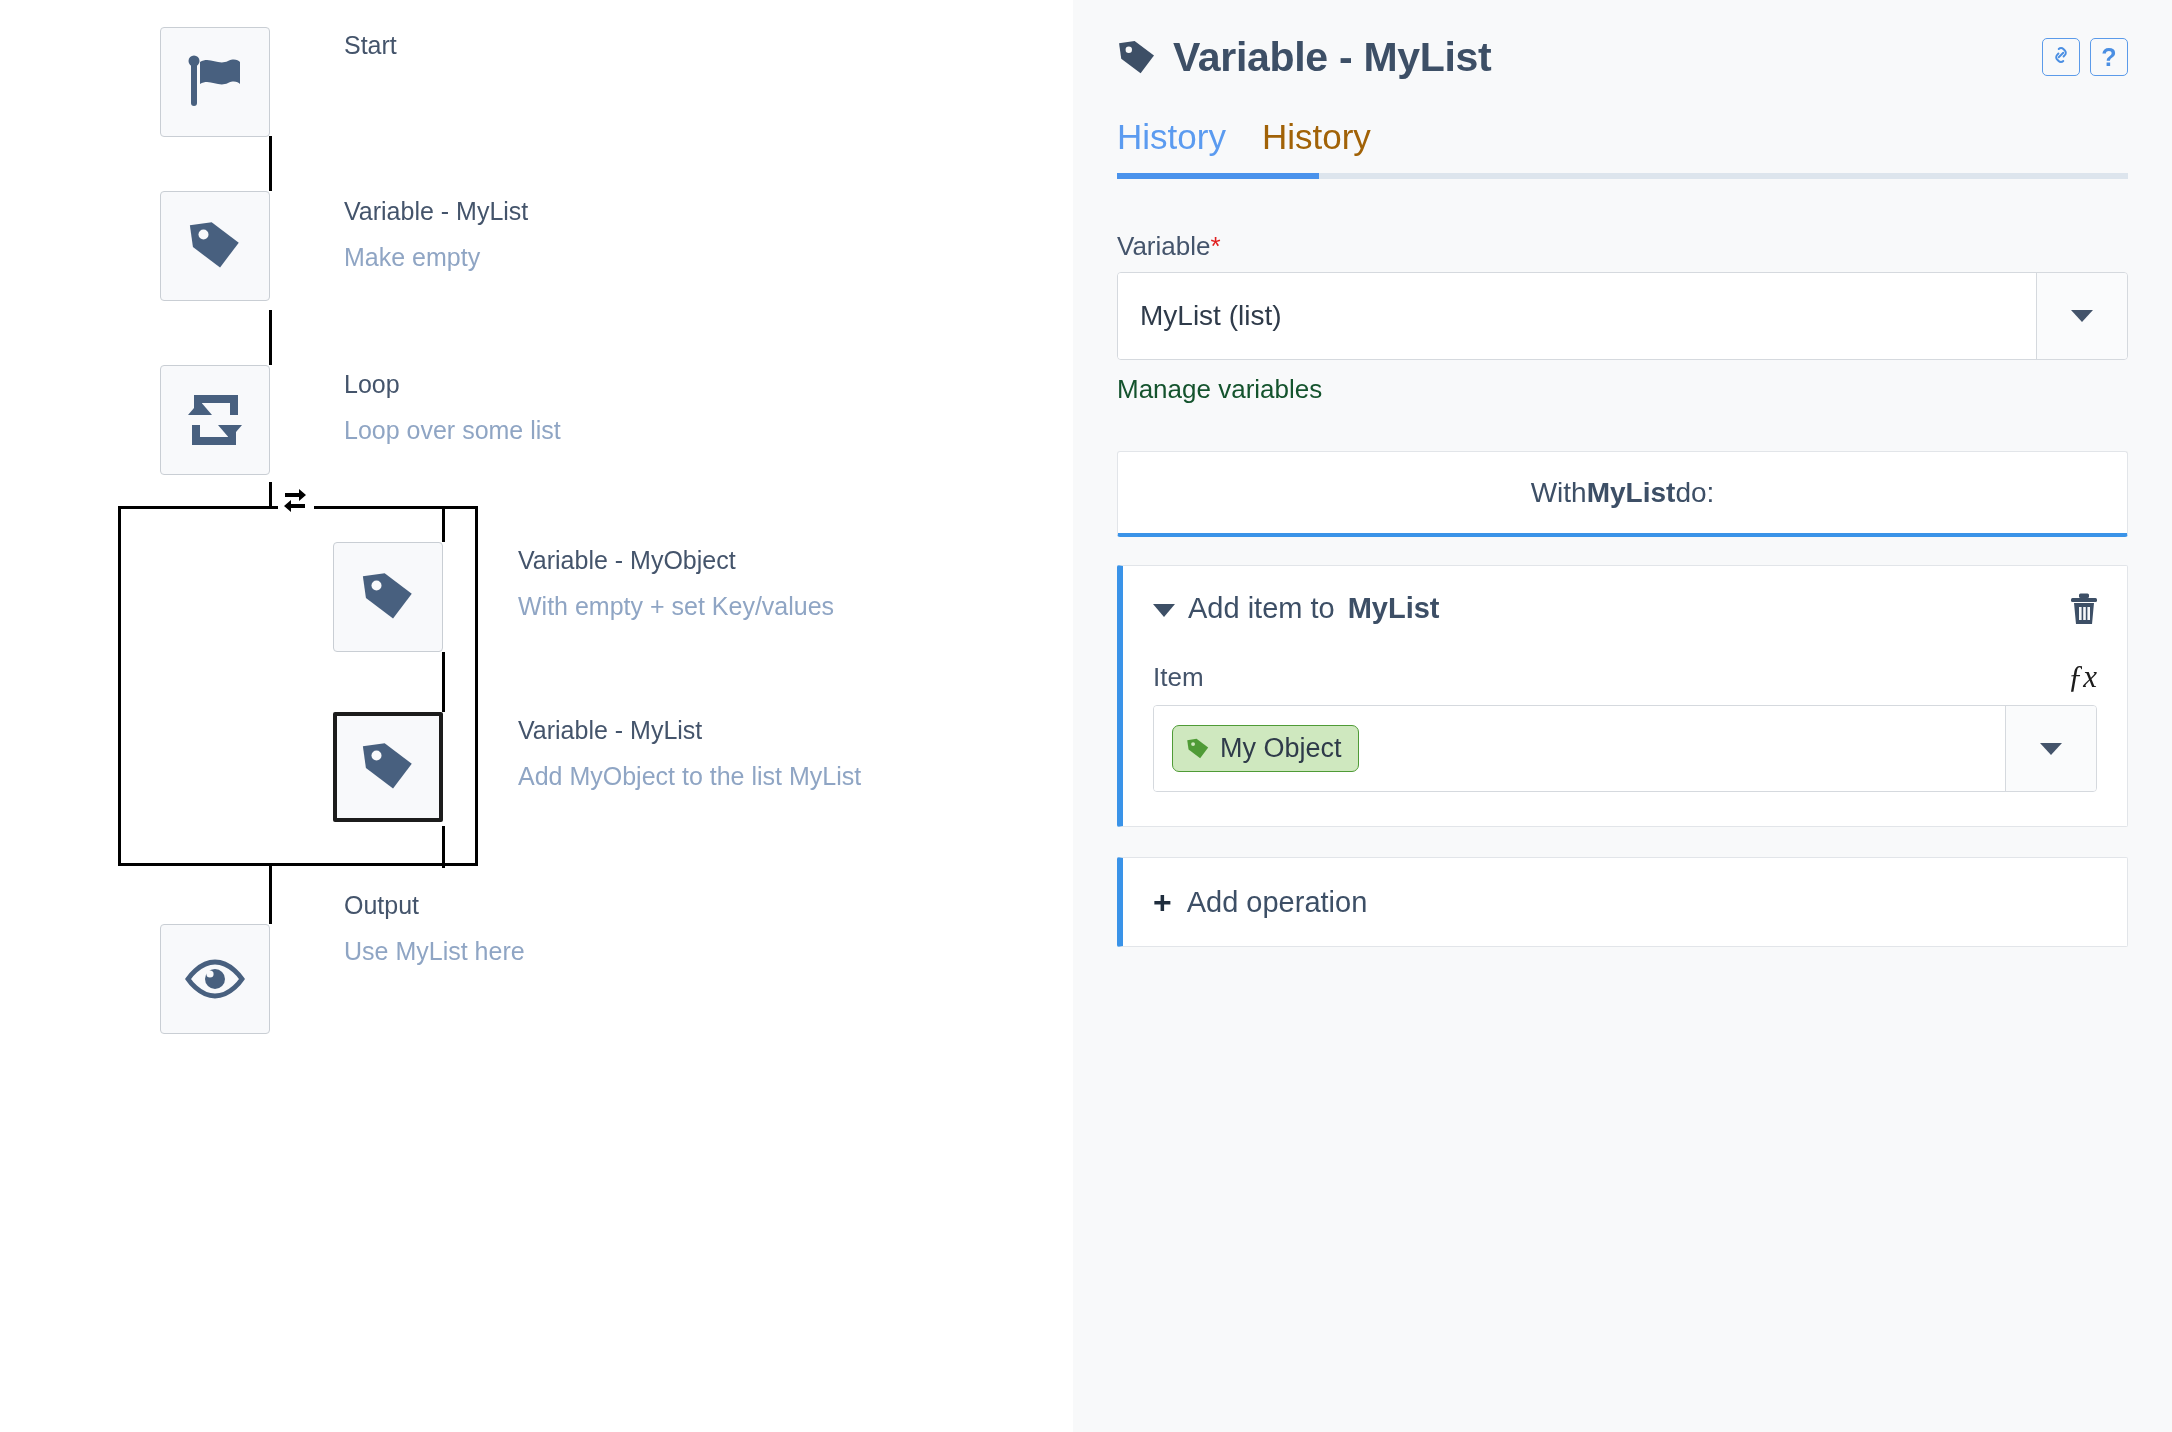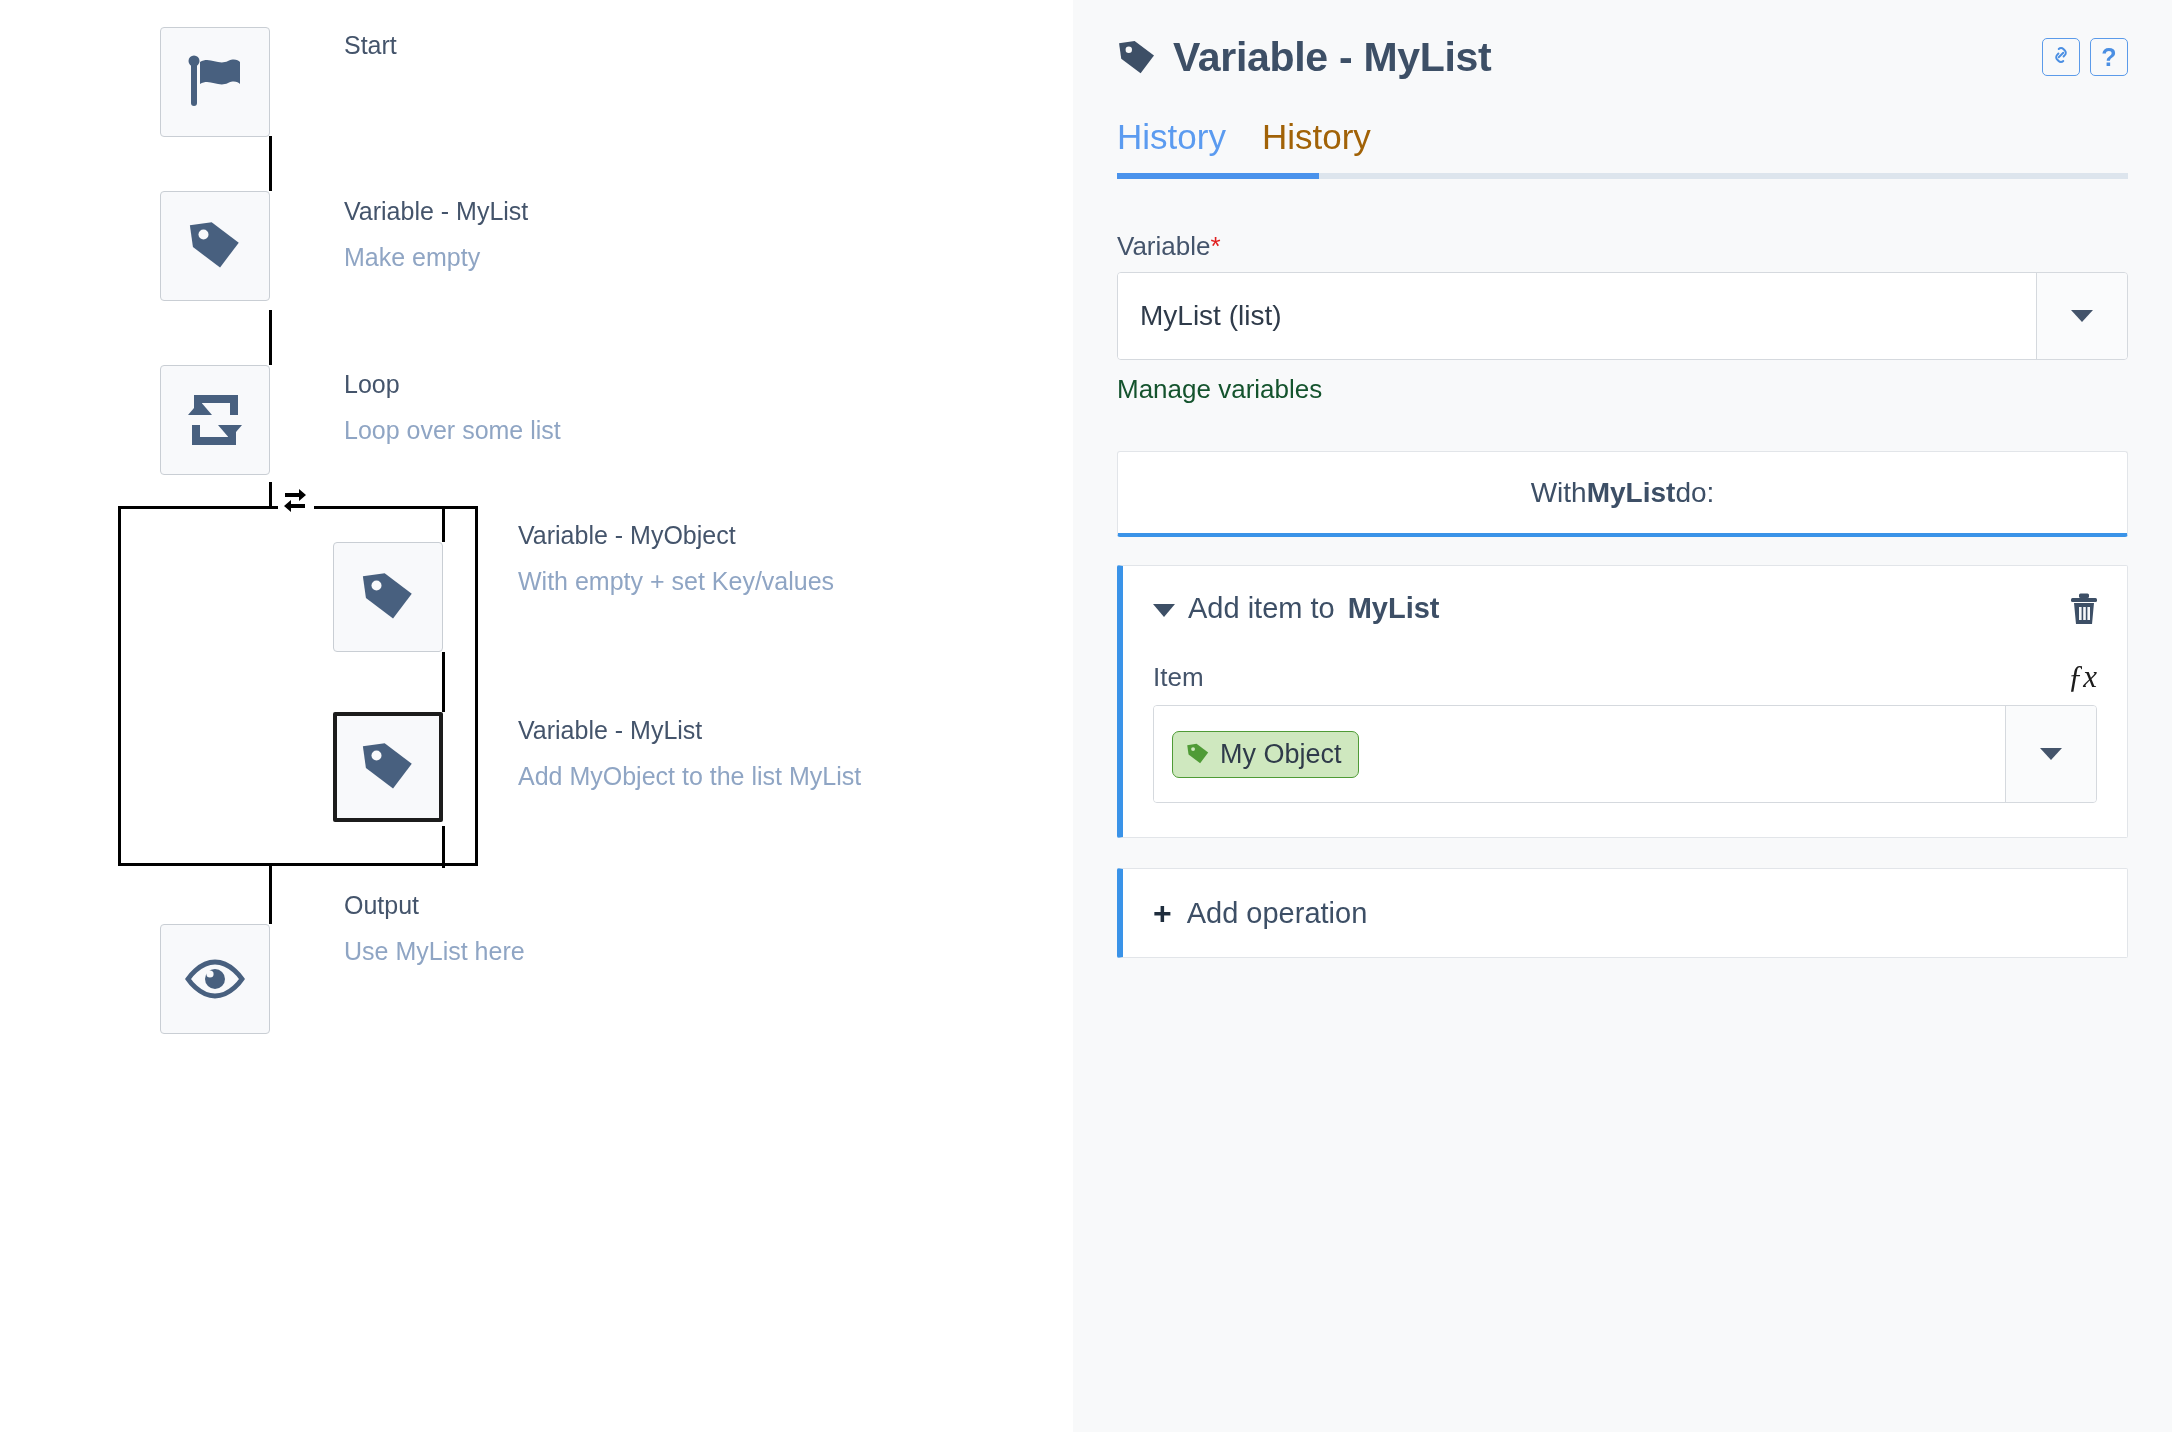--- a/index.html
+++ b/index.html
@@ -242,21 +242,21 @@
   .item-row-top {
     display: flex; align-items: center; justify-content: space-between;
     margin-bottom: 10px;
   }
   .item-label { font-size: 26px; color: #44546b; }
   .fx-icon { font-size: 31px; color: #1b1b1b; font-family: "Liberation Serif", serif; font-style: italic; }
 
   .item-select-row {
     display: flex;
     width: 100%;
-    height: 98px;
+    height: 87px;
     background: #fafbfc;
     border: 1.5px solid #d5d9de;
     border-radius: 4px;
     overflow: hidden;
   }
   .item-select-value {
     flex: 1 1 auto;
     background: #ffffff;
     border-right: 1.5px solid #d5d9de;
     display: flex; align-items: center;
@@ -367,21 +367,21 @@
     </div>
 
     <div class="node" style="left:333px; top:542px;">
       <span>
         <svg width="58" height="56" viewBox="0 0 56 56" aria-hidden="true">
           <path d="M6 4 L28 4 L52 28 L30 50 L6 26 Z" class="node-icon-fill" transform="rotate(-8 28 28)"></path>
           <circle cx="16.5" cy="16.5" r="5" fill="#f8f9fb"></circle>
         </svg>
       </span>
     </div>
-    <div class="node-label" style="left:518px; top:520px;">
+    <div class="node-label" style="left:518px; top:545px;">
       <span class="node-title">Variable - MyObject</span>
       <span class="node-sub">With empty + set Key/values</span>
     </div>
 
     <div class="node selected" style="left:333px; top:712px;">
       <span>
         <svg width="58" height="56" viewBox="0 0 56 56" aria-hidden="true">
           <path d="M6 4 L28 4 L52 28 L30 50 L6 26 Z" class="node-icon-fill" transform="rotate(-8 28 28)"></path>
           <circle cx="16.5" cy="16.5" r="5" fill="#f8f9fb"></circle>
         </svg>

